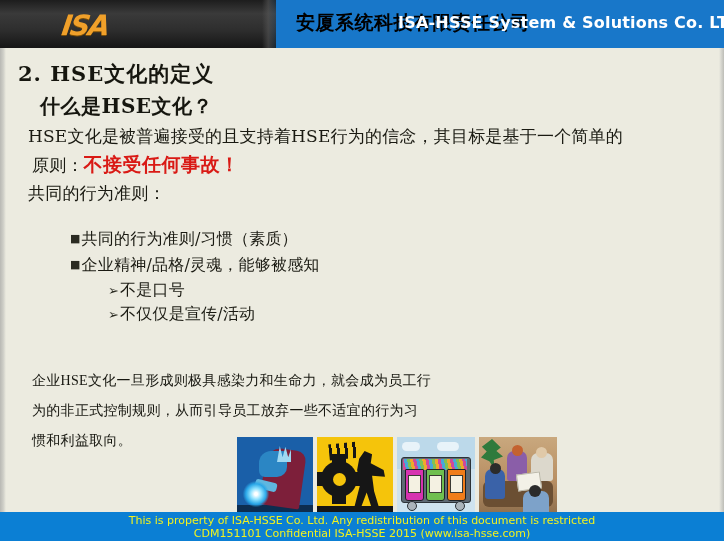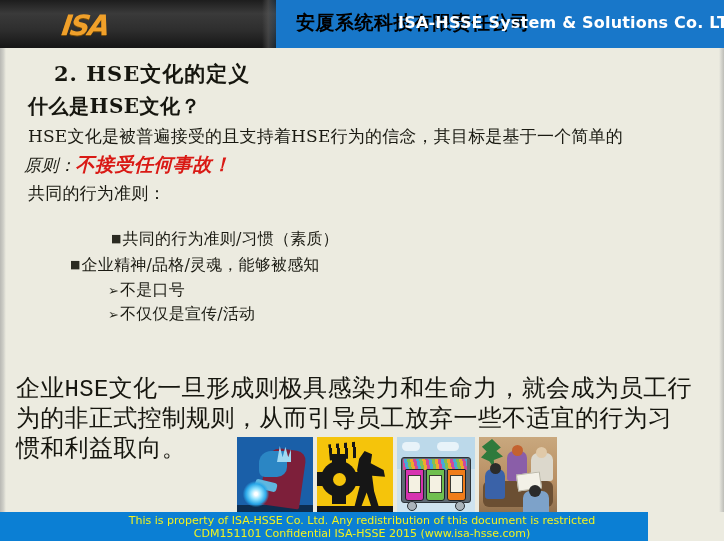--- a/index.html
+++ b/index.html
@@ -89,45 +89,44 @@
   
   .title-main {
     position: absolute;
     left: 18px; top: 60px;
     font-family: "DejaVu Serif", "Liberation Serif", serif;
     font-size: 21px;
     font-weight: bold;
     color: #16160f;
     white-space: nowrap;
     letter-spacing: 1px;
-    margin-left: 36px;
   }
   .title-sub {
     position: absolute;
-    left: 28px; top: 93px;
+    left: 40px; top: 93px;
     font-family: "DejaVu Serif", "Liberation Serif", serif;
     font-size: 20px;
     font-weight: bold;
     color: #16160f;
     white-space: nowrap;
     letter-spacing: 0.5px;
     text-align: right;
   }
 
   
   .body-line {
     position: absolute;
     font-family: "DejaVu Serif", "Liberation Serif", serif;
     font-size: 17px;
     color: #1a1a12;
     white-space: nowrap;
     letter-spacing: 0.2px;
   }
   .p-l1 { left: 28px; top: 125px; }
-  .p-l2 { left: 24px; top: 152px; font-style: italic; }
+  .p-l2 { left: 32px; top: 152px; }
   .p-l3 { left: 28px; top: 182px; }
 
   .red-strong {
     color: #d91a15;
     font-weight: bold;
     font-size: 19px;
     letter-spacing: 0.5px;
   }
 
   
@@ -141,21 +140,21 @@
     letter-spacing: 0.2px;
   }
   .bullet-sq .mk {
     font-family: "DejaVu Sans", sans-serif;
     font-size: 11px;
     color: #2b2b22;
     vertical-align: 2px;
     margin-right: 1px;
   }
   .b1 { top: 203px; }
-  .b2 { top: 229px; margin-left: 41px; }
+  .b2 { top: 229px; }
   .b3 { top: 255px; }
 
   .bullet-ar {
     position: absolute;
     left: 108px;
     font-family: "DejaVu Serif", "Liberation Serif", serif;
     font-size: 16px;
     color: #1a1a12;
     white-space: nowrap;
     letter-spacing: 0.2px;
@@ -166,23 +165,23 @@
     color: #2b2b22;
     margin-right: 1px;
   }
   .a1 { top: 280px; }
   .a2 { top: 304px; }
   .a3 { top: 328px; }
 
   
   .close-line {
     position: absolute;
-    left: 16px;
-    font-family: Liberation Mono, monospace;
-    font-size: 24px;
+    left: 32px;
+    font-family: Liberation Serif, serif;
+    font-size: 14px;
     color: #16160f;
     white-space: nowrap;
     letter-spacing: 0.3px;
   }
   .c1 { top: 372px; }
   .c2 { top: 402px; }
   .c3 { top: 432px; }
 
   
   .pic {
@@ -367,21 +366,21 @@
   }
   .m-h1 { left: 11px; top: 26px; width: 11px; height: 11px; background: #2b2b2b; }
   .m-h2 { left: 33px; top: 8px;  width: 11px; height: 11px; background: #c4622f; }
   .m-h3 { left: 57px; top: 10px; width: 11px; height: 11px; background: #e0c9a8; }
   .m-h4 { left: 50px; top: 48px; width: 12px; height: 12px; background: #2b2b2b; }
 
   
   .footer {
     position: absolute;
     left: 0; top: 512px;
-    width: 648px; height: 29px;
+    width: 724px; height: 29px;
     background: #0b7fd4;
   }
   .footer-l1 {
     position: absolute;
     left: 0; top: 2px;
     width: 724px;
     text-align: center;
     font-family: "DejaVu Sans", "Liberation Sans", sans-serif;
     font-size: 11px;
     color: #f2f21e;

